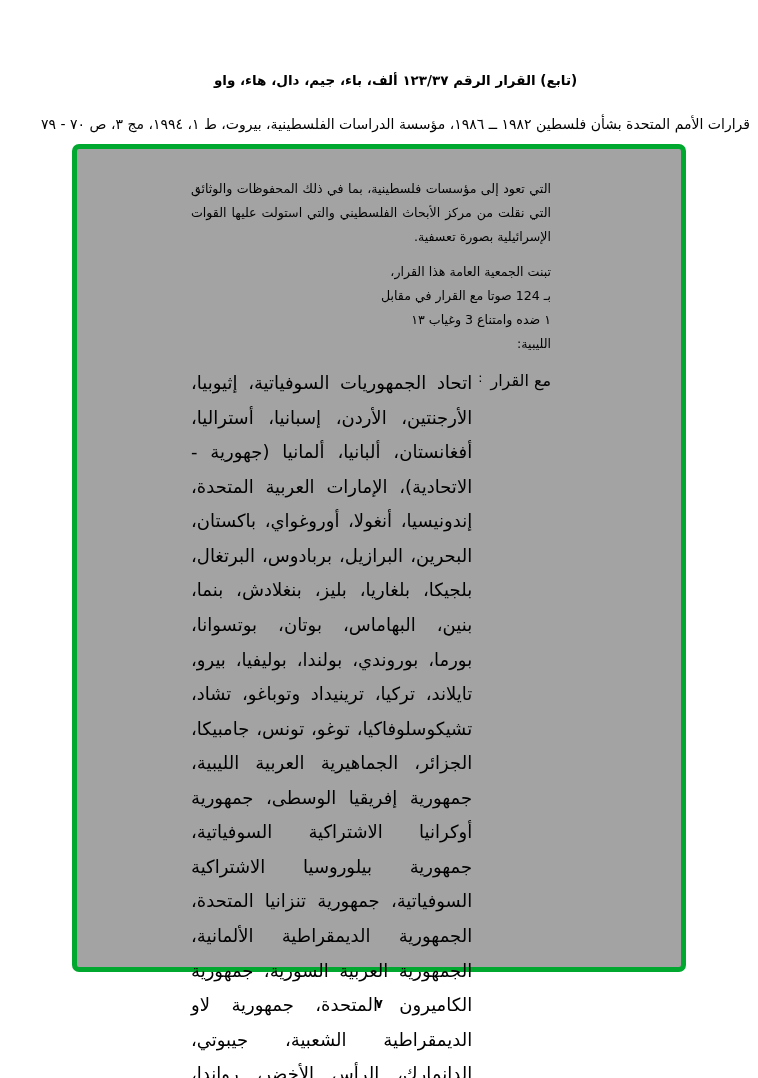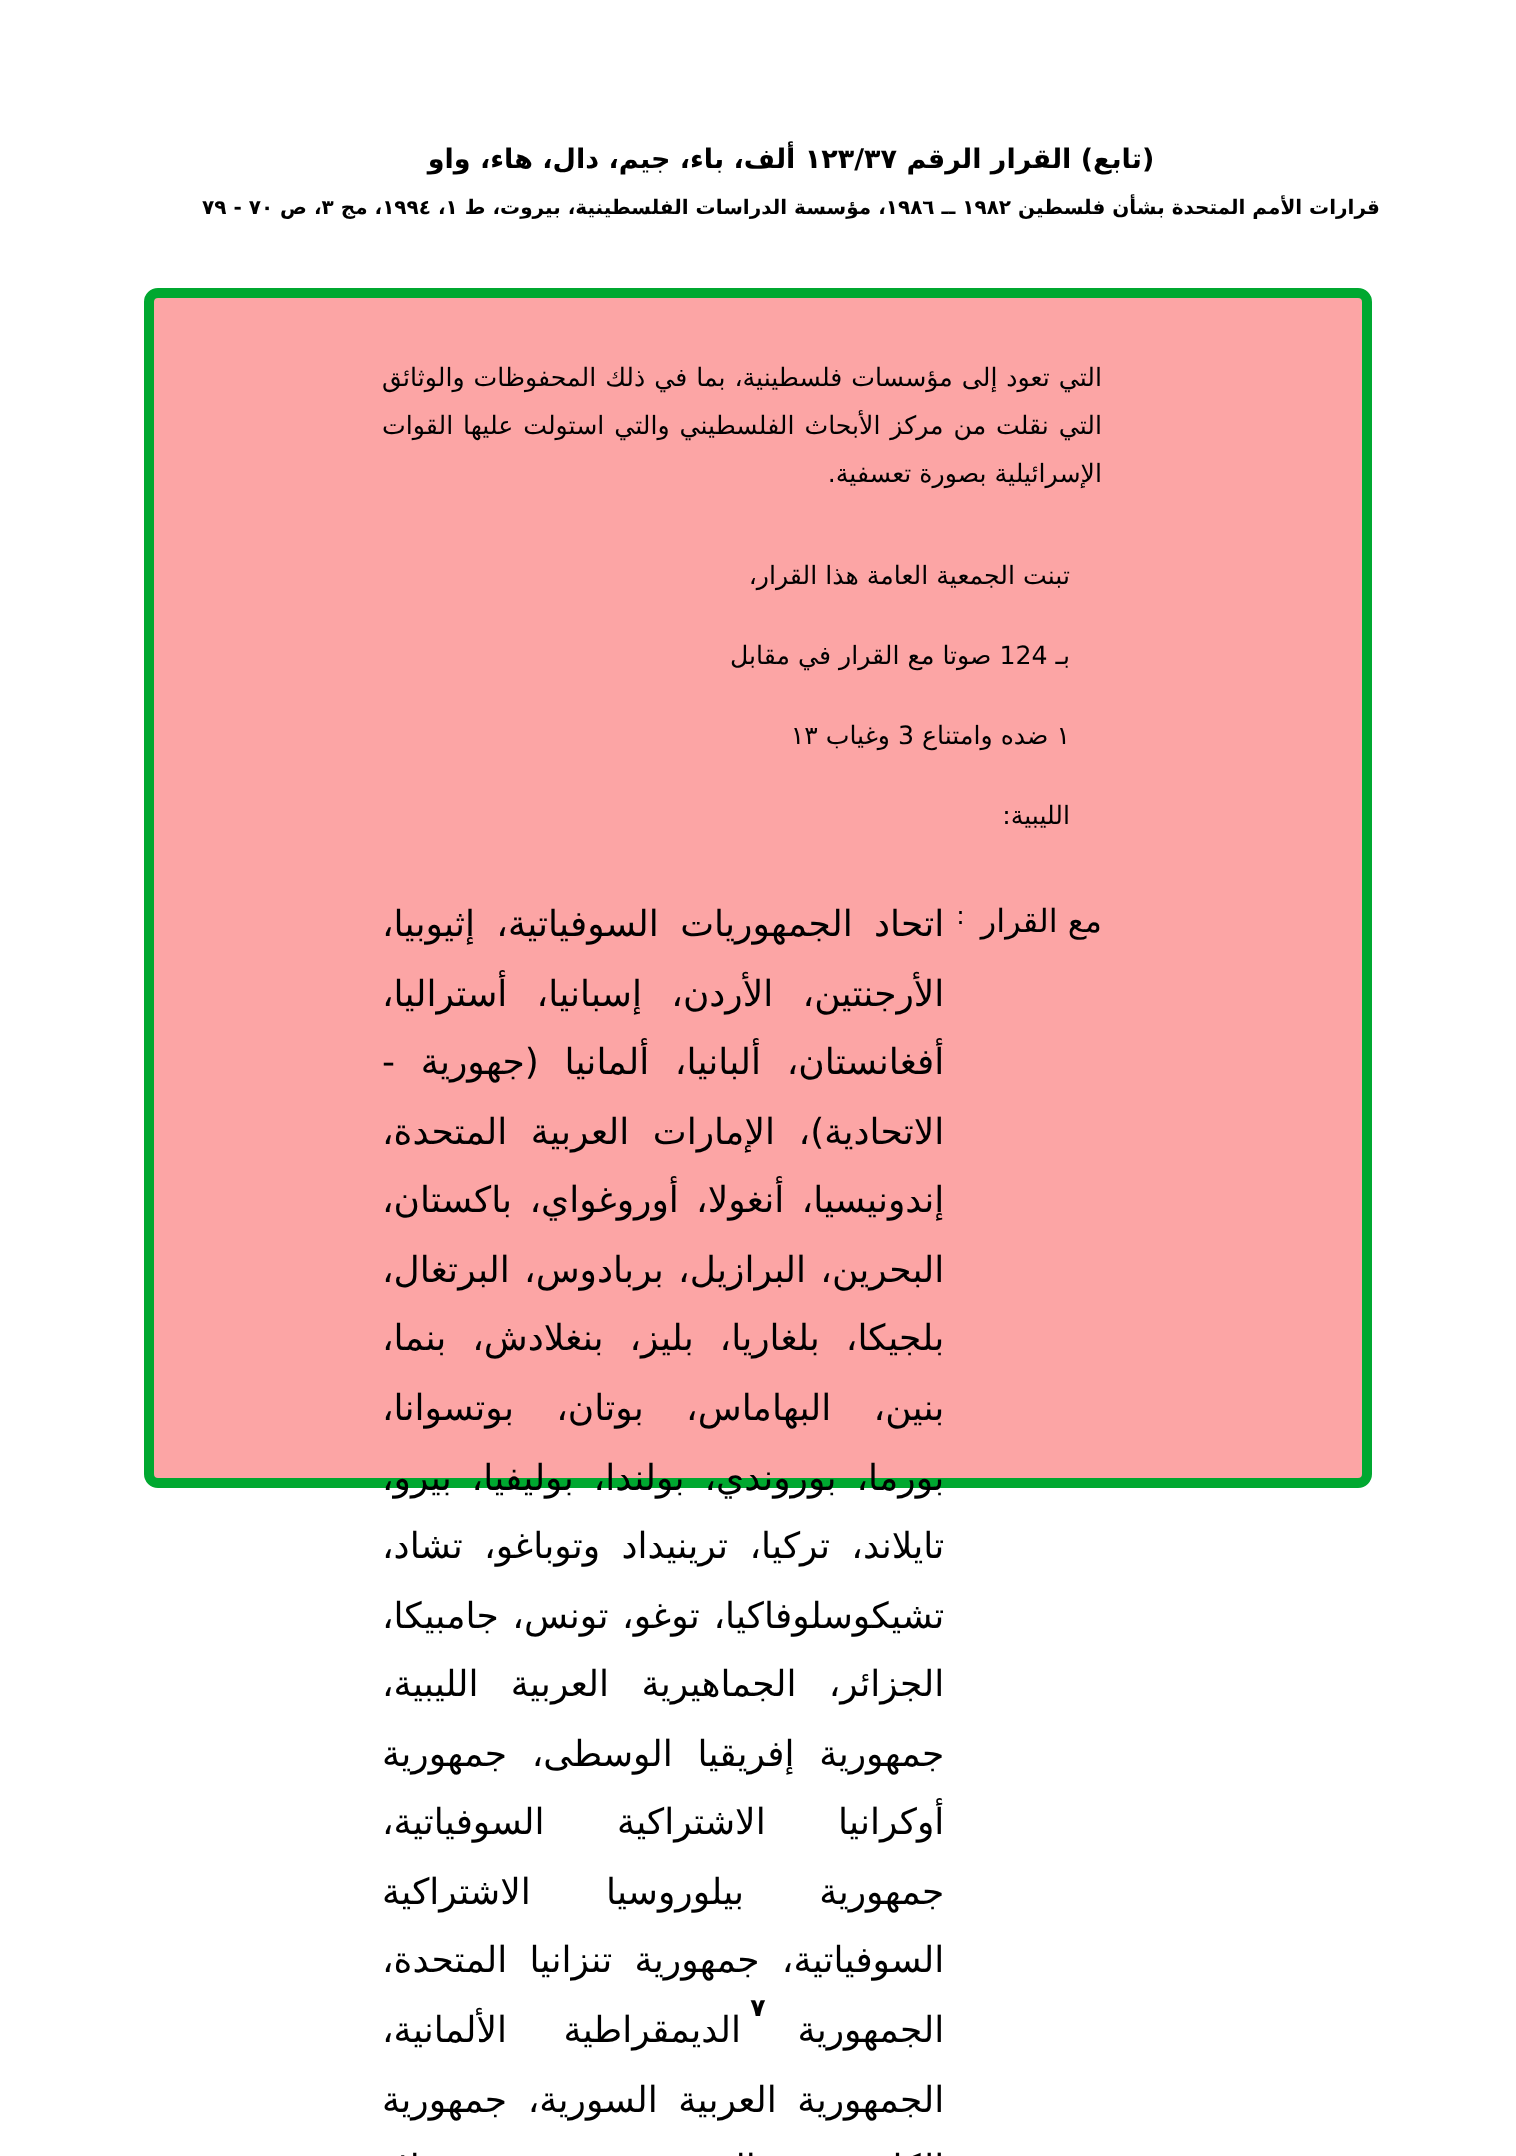--- a/index.html
+++ b/index.html
@@ -28,54 +28,54 @@
     text-align: center;
     padding-left: 33px;
   }
   .header-title {
     font-size: 13.5px;
     font-weight: bold;
     line-height: 1.5;
     letter-spacing: 0px;
   }
   .header-source {
-    font-size: 10px;
-    font-weight: bold;
-    margin-top: 7px;
+    font-size: 14px;
+    font-weight: normal;
+    margin-top: 24px;
     line-height: 1.5;
   }
   .frame {
     position: absolute;
     top: 144px;
     left: 72px;
     width: 614px;
-    height: 600px;
+    height: 828px;
     border: 5px solid #00a830;
     border-radius: 7px;
     box-sizing: border-box;
-    background: #fca5a5;
+    background: #a3a3a3;
   }
   .content {
     position: absolute;
     top: 28px;
     right: 130px;
     width: 360px;
     font-size: 12.6px;
     line-height: 1.92;
     text-align: justify;
     text-align-last: right;
   }
   .para {
     margin: 0 0 0 0;
   }
   .block-gap {
     height: 10px;
   }
   .lines-block p {
-    margin: 16px;
+    margin: 0;
     text-align: center;
   }
   .list-row {
     position: relative;
     display: flex;
     flex-direction: row;
     align-items: flex-start;
   }
   .list-label {
     white-space: nowrap;

